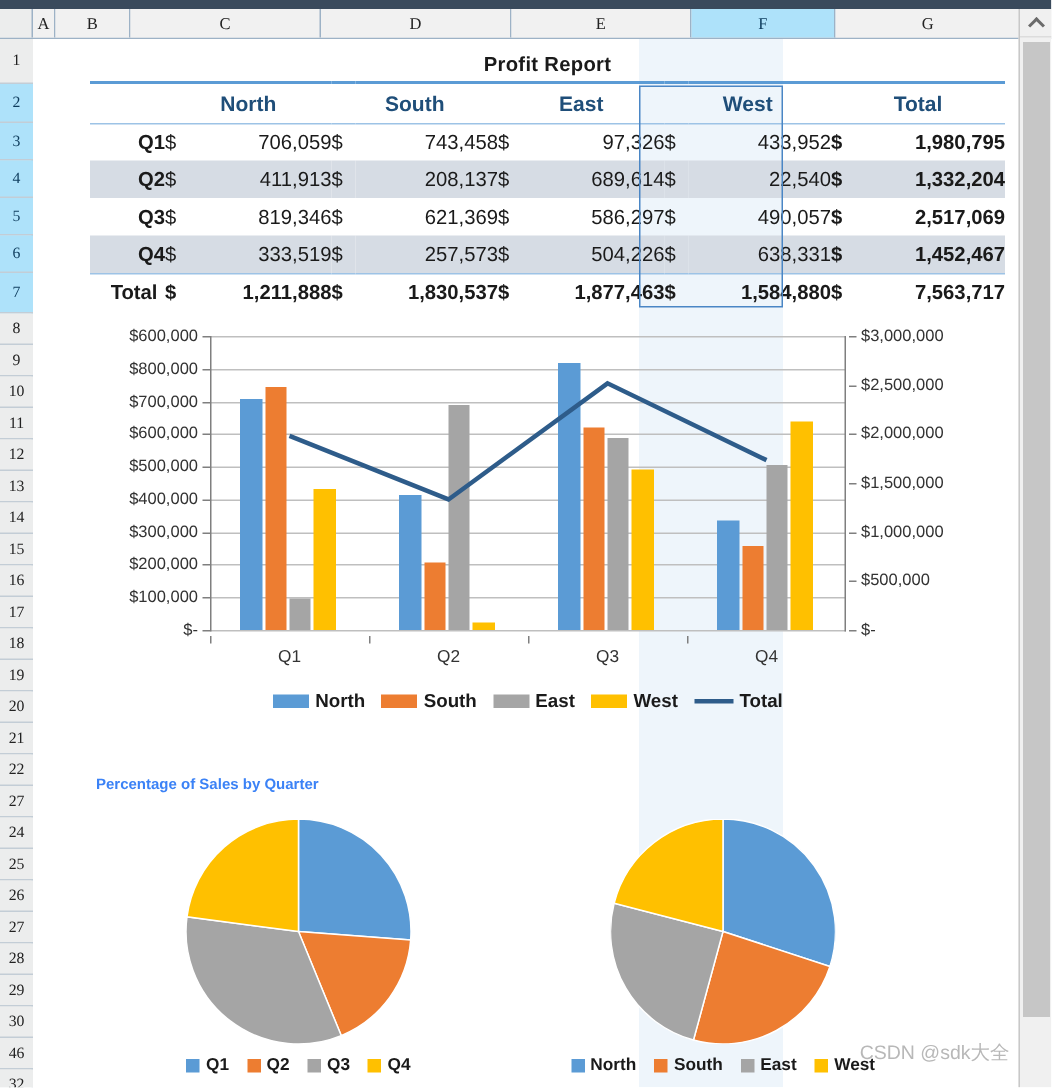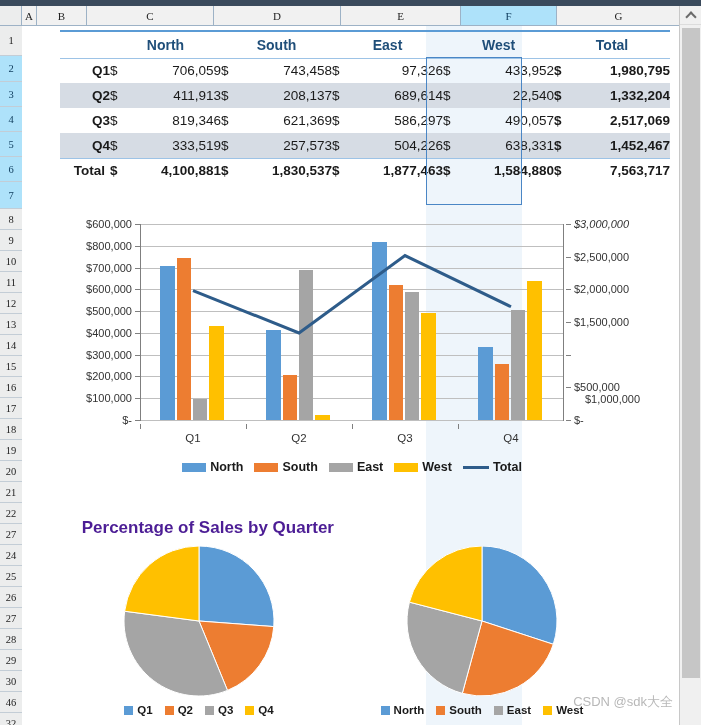--- a/index.html
+++ b/index.html
@@ -86,21 +86,21 @@
   .tickmark { position:absolute; width:5px; height:1px; background:#7f7f7f; }
   .bar { position:absolute; bottom:0; }
   .xcat { position:absolute; font-size:11.5px; color:#333; text-align:center; transform:translateX(-50%); }
   .bc-legend { position:absolute; left:78px; top:244px; width:424px; display:flex; justify-content:center; align-items:center; gap:11px; }
   .lg-item { display:flex; align-items:center; gap:4px; font-size:12.5px; font-weight:bold; color:#1a1a1a; }
   .lg-sw { width:24px; height:9px; display:block; }
   .lg-line { width:26px; height:3px; display:block; background:#2e5c8a; }
 
   
   .pie-wrap { position:absolute; width:270px; height:215px; }
-  .pie-title { text-align:right; font-size:17px; font-weight:bold; color:#4c1d95; }
+  .pie-title { text-align:left; font-size:10px; font-weight:bold; color:#3b82f6; }
   .pie-disc { position:absolute; left:50%; top:28px; transform:translateX(-50%); }
   .pie-legend { position:absolute; left:0; top:186px; width:270px; display:flex; justify-content:center; align-items:center; gap:12px; }
   .plg-item { display:flex; align-items:center; gap:4px; font-size:11.5px; font-weight:bold; color:#1a1a1a; }
   .plg-sw { width:9px; height:9px; display:block; }
 
   
   .vscroll { position:absolute; right:0; top:6px; width:22px; height:719px; background:#f0f0f0; border-left:1px solid #c8c8c8; }
   .vs-btn { width:22px; height:19px; background:#f0f0f0; display:flex; align-items:center; justify-content:center; border-bottom:1px solid #dcdcdc; }
   .vs-thumb { position:absolute; left:2px; top:22px; width:18px; height:650px; background:#c6c6c6; }
   .chev { width:8px; height:8px; border-left:2px solid #6b6b6b; border-top:2px solid #6b6b6b; transform:rotate(45deg); margin-top:3px; }
@@ -179,20 +179,23 @@
           <col style="width:16px">
             <col style="width:95px">
           <col style="width:16px">
             <col style="width:95px">
           <col style="width:16px">
             <col style="width:95px">
           <col style="width:16px">
             <col style="width:100px">
         </colgroup>
         <tbody>
+            <tr>
+          <td class="title-cell" colspan="11">Profit Report</td>
+        </tr>
         <tr class="hdr-row">
           <td class="lbl"></td>
           <td colspan="2">North</td>
           <td colspan="2">South</td>
           <td colspan="2">East</td>
           <td colspan="2">West</td>
           <td colspan="2">Total</td>
         </tr>
         </tbody>
           <tbody id="rpt-body">
@@ -244,21 +247,21 @@
               <td class="cur band">$</td>
               <td class="num band">504,226</td>
               <td class="cur band">$</td>
               <td class="num band">638,331</td>
               <td class="cur band gtot">$</td>
               <td class="num band gtot">1,452,467</td>
             </tr>
             <tr class="total-row">
               <td class="qlabel">Total</td>
               <td class="cur gtot">$</td>
-              <td class="num gtot">4,100,881</td>
+              <td class="num gtot">1,211,888</td>
               <td class="cur gtot">$</td>
               <td class="num gtot">1,830,537</td>
               <td class="cur gtot">$</td>
               <td class="num gtot">1,877,463</td>
               <td class="cur gtot">$</td>
               <td class="num gtot">1,584,880</td>
               <td class="cur gtot">$</td>
               <td class="num gtot">7,563,717</td>
             </tr>
           </tbody>
@@ -321,29 +324,29 @@
           <div class="ytick" style="top: 29.7778px; right: 530px;">$800,000</div>
           <div class="tickmark" style="left: 73px; top: 29.7778px;"></div>
           <div class="ytick" style="top: 8px; right: 530px;">$600,000</div>
           <div class="tickmark" style="left: 73px; top: 8px;"></div>
         </div>
       <div id="bc-yright">
           <div class="ytick-r" style="top: 204px; left: 512px;">$-</div>
           <div class="tickmark" style="left: 504px; top: 204px;"></div>
           <div class="ytick-r" style="top: 171.333px; left: 512px;">$500,000</div>
           <div class="tickmark" style="left: 504px; top: 171.333px;"></div>
-          <div class="ytick-r" style="top: 138.667px; left: 523px; margin-top: 44px;">$1,000,000</div>
+          <div class="ytick-r" style="top: 138.667px; left: 512px;">$1,000,000</div>
           <div class="tickmark" style="left: 504px; top: 138.667px;"></div>
           <div class="ytick-r" style="top: 106px; left: 512px;">$1,500,000</div>
           <div class="tickmark" style="left: 504px; top: 106px;"></div>
           <div class="ytick-r" style="top: 73.3333px; left: 512px;">$2,000,000</div>
           <div class="tickmark" style="left: 504px; top: 73.3333px;"></div>
           <div class="ytick-r" style="top: 40.6667px; left: 512px;">$2,500,000</div>
           <div class="tickmark" style="left: 504px; top: 40.6667px;"></div>
-          <div class="ytick-r" style="top: 8px; left: 512px; font-style: italic;">$3,000,000</div>
+          <div class="ytick-r" style="top: 8px; left: 512px;">$3,000,000</div>
           <div class="tickmark" style="left: 504px; top: 8px;"></div>
         </div>
       <div id="bc-xcats">
           <div class="xcat" style="left: 131px; top: 216px;">Q1</div>
           <div class="tickmark" style="left: 78px; top: 208px; width: 1px; height: 5px;"></div>
           <div class="xcat" style="left: 237px; top: 216px;">Q2</div>
           <div class="tickmark" style="left: 184px; top: 208px; width: 1px; height: 5px;"></div>
           <div class="xcat" style="left: 343px; top: 216px;">Q3</div>
           <div class="tickmark" style="left: 290px; top: 208px; width: 1px; height: 5px;"></div>
           <div class="xcat" style="left: 449px; top: 216px;">Q4</div>

